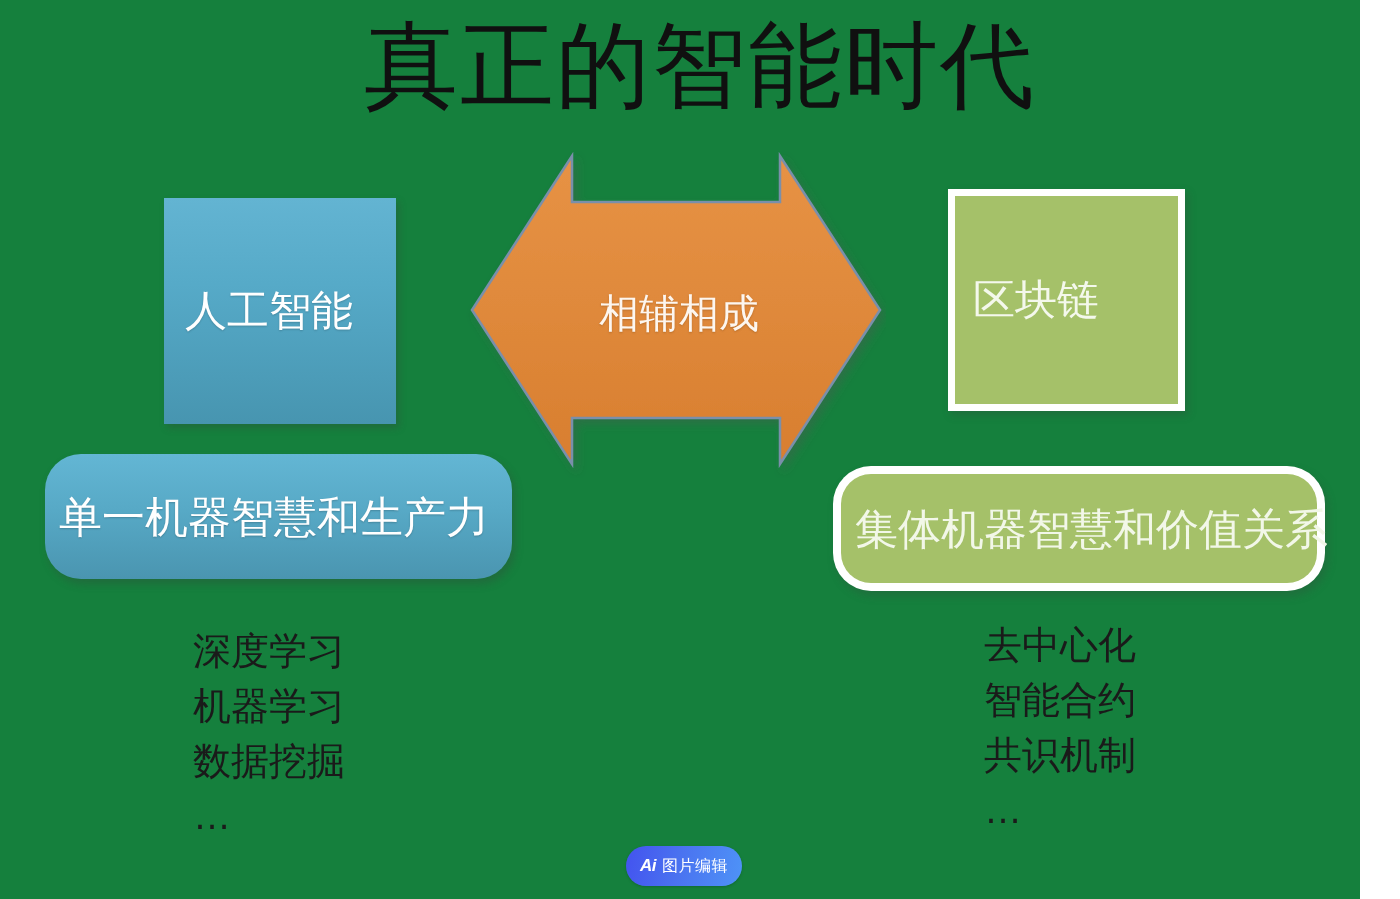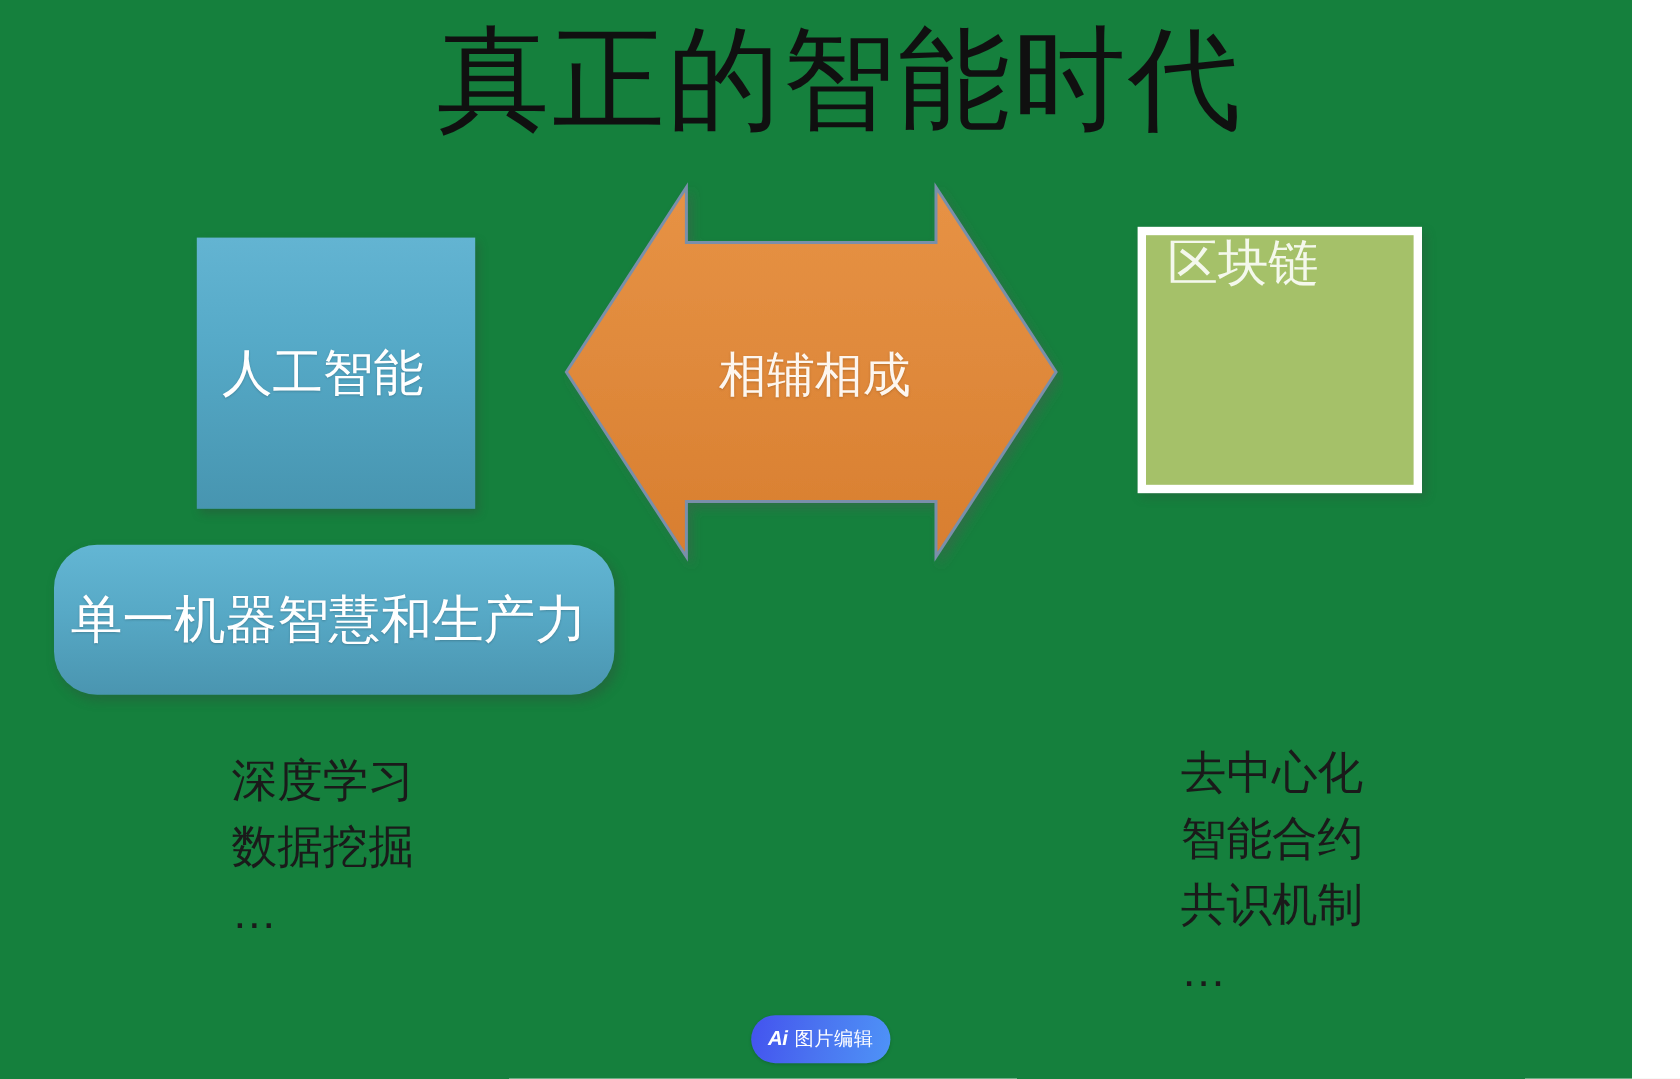--- a/index.html
+++ b/index.html
@@ -63,21 +63,21 @@
     height: 222px;
     background: #ffffff;
     padding: 7px;
     box-shadow: 3px 4px 8px rgba(60,60,60,0.28);
   }
   #bc-box .box-inner {
     width: 100%;
     height: 100%;
     background: #a5c169;
     display: flex;
-    align-items: flex-start;
+    align-items: center;
   }
   #bc-box .box-label {
     color: #f4f8ec;
     font-size: 42px;
     line-height: 46px;
     padding-left: 18px;
     white-space: nowrap;
   }
 
   
@@ -237,23 +237,29 @@
   <div class="sq-box" id="bc-box">
     <div class="box-inner">
       <span class="box-label">区块链</span>
     </div>
   </div>
 
   <div class="banner" id="ai-banner">
     <span class="banner-label">单一机器智慧和生产力</span>
   </div>
 
+  <div class="banner" id="bc-banner">
+    <div class="banner-inner">
+      <span class="banner-label">集体机器智慧和价值关系</span>
+    </div>
+  </div>
 
   <div class="term-list" id="ai-list">
     <div class="term">深度学习</div>
+    <div class="term">机器学习</div>
     <div class="term">数据挖掘</div>
     <div class="term ellipsis">…</div>
   </div>
 
   <div class="term-list" id="bc-list">
     <div class="term">去中心化</div>
     <div class="term">智能合约</div>
     <div class="term">共识机制</div>
     <div class="term ellipsis">…</div>
   </div>

